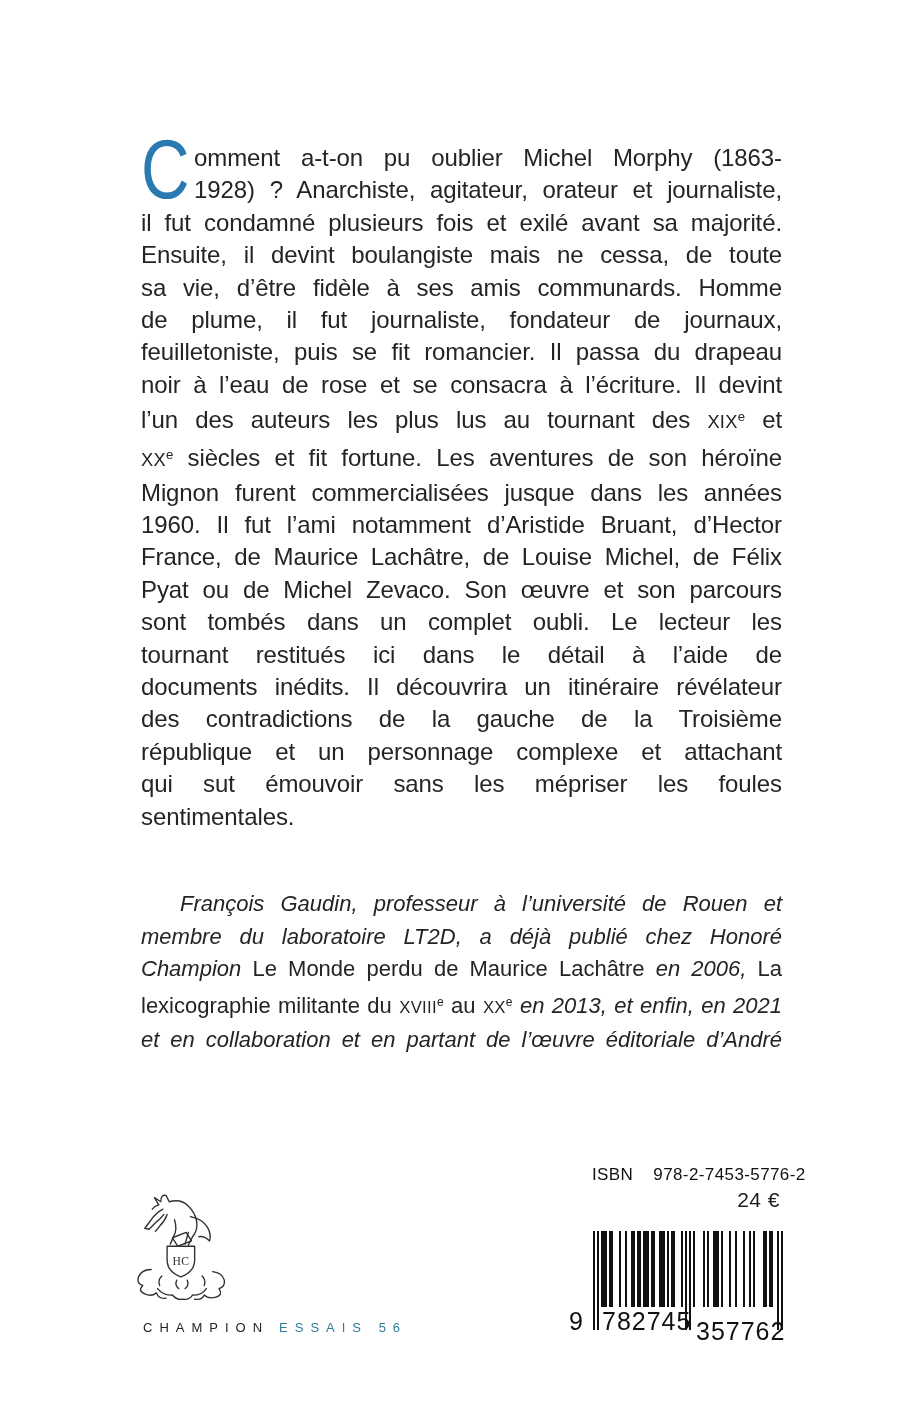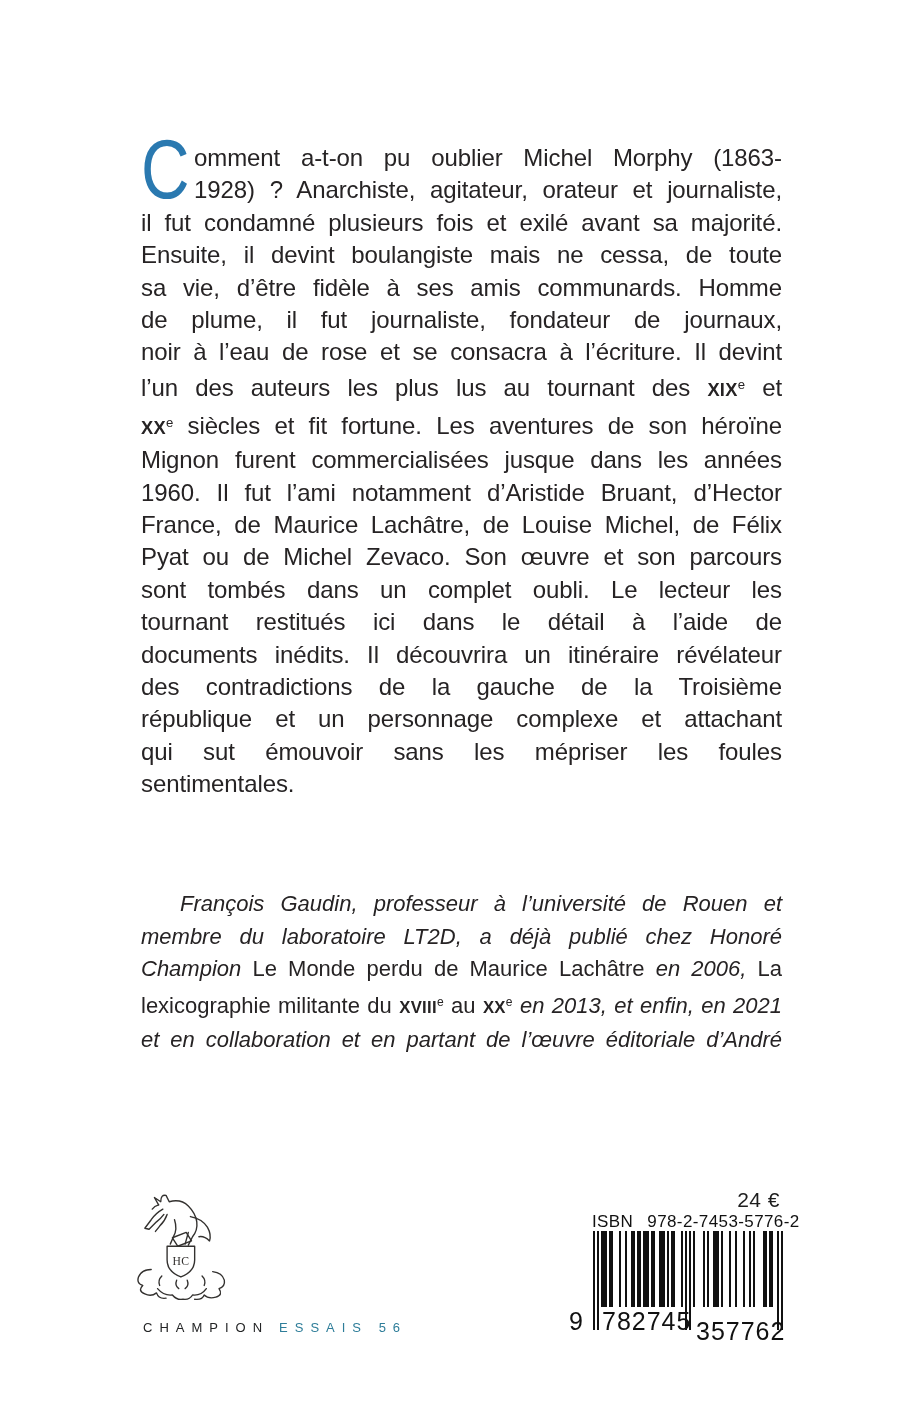--- a/index.html
+++ b/index.html
@@ -26,21 +26,21 @@
     transform:scaleX(.8); transform-origin:0 0;
     font-weight:400;
   }
   .tline { text-align:justify; text-align-last:justify; white-space:normal; }
   .tline.last { text-align-last:left; }
   .tline.dc-pad { padding-left:53px; }
   .tline.indent { text-indent:39px; }
 
   .r { font-style:normal; }
   .i { font-style:italic; }
-  .sc { font-size:.76em; letter-spacing:.3px;font-weight:bold; }
+  .sc { font-size:.76em; letter-spacing:.3px; }
   .sup { font-size:.55em; vertical-align:.55em; }
 
   
   .bio {
     position:absolute; left:141px; top:888px; width:641px;
     font-size:22px; line-height:32.6px;
     color:#262324;
   }
 
   
@@ -56,23 +56,23 @@
     color:#232425;
   }
   .collection-line .coll { margin-left:10px; }
 
   
   .price {
     position:absolute; top:1188px; right:126px;
     font-size:21px; color:#1d1d1d; letter-spacing:.5px;
   }
   .isbn-line {
-    position:absolute; left:592px; top:1212px;
+    position:absolute; left:592px; top:1165px;
     font-size:17px; color:#111; white-space:nowrap;
-    display:flex; gap:14px; letter-spacing:.4px;
+    display:flex; gap:20px; letter-spacing:.4px;
   }
   .barcode { position:absolute; left:593px; top:1231px; width:190px; height:110px; }
   .barcode svg { position:absolute; left:0; top:0; }
   .bc-digit, .bc-group {
     position:absolute; top:76px;
     font-size:25px; color:#111; letter-spacing:1px; white-space:nowrap;
   }
   .bc-first { left:-24px; letter-spacing:0; }
   .bc-g1 { left:9px; }
   .bc-g2 { left:103px;margin-top:10px; }
@@ -83,20 +83,21 @@
 <div class="page">
 
   <div class="synopsis">
     <span class="dropcap" style="color: rgb(42, 121, 176);">C</span>
   <div class="tline dc-pad"><span class="r">omment a-t-on pu oublier Michel Morphy (1863-</span></div>
       <div class="tline dc-pad"><span class="r">1928) ? Anarchiste, agitateur, orateur et journaliste,</span></div>
       <div class="tline"><span class="r">il fut condamné plusieurs fois et exilé avant sa majorité.</span></div>
       <div class="tline"><span class="r">Ensuite, il devint boulangiste mais ne cessa, de toute</span></div>
       <div class="tline"><span class="r">sa vie, d’être fidèle à ses amis communards. Homme</span></div>
       <div class="tline"><span class="r">de plume, il fut journaliste, fondateur de journaux,</span></div>
+      <div class="tline"><span class="r">feuilletoniste, puis se fit romancier. Il passa du drapeau</span></div>
       <div class="tline"><span class="r">noir à l’eau de rose et se consacra à l’écriture. Il devint</span></div>
       <div class="tline"><span class="r">l’un des auteurs les plus lus au tournant des </span><span class="sc">XIX</span><span class="sup">e</span><span class="r"> et</span></div>
       <div class="tline"><span class="sc">XX</span><span class="sup">e</span><span class="r"> siècles et fit fortune. Les aventures de son héroïne</span></div>
       <div class="tline"><span class="r">Mignon furent commercialisées jusque dans les années</span></div>
       <div class="tline"><span class="r">1960. Il fut l’ami notamment d’Aristide Bruant, d’Hector</span></div>
       <div class="tline"><span class="r">France, de Maurice Lachâtre, de Louise Michel, de Félix</span></div>
       <div class="tline"><span class="r">Pyat ou de Michel Zevaco. Son œuvre et son parcours</span></div>
       <div class="tline"><span class="r">sont tombés dans un complet oubli. Le lecteur les</span></div>
       <div class="tline"><span class="r">tournant restitués ici dans le détail à l’aide de</span></div>
       <div class="tline"><span class="r">documents inédits. Il découvrira un itinéraire révélateur</span></div>

